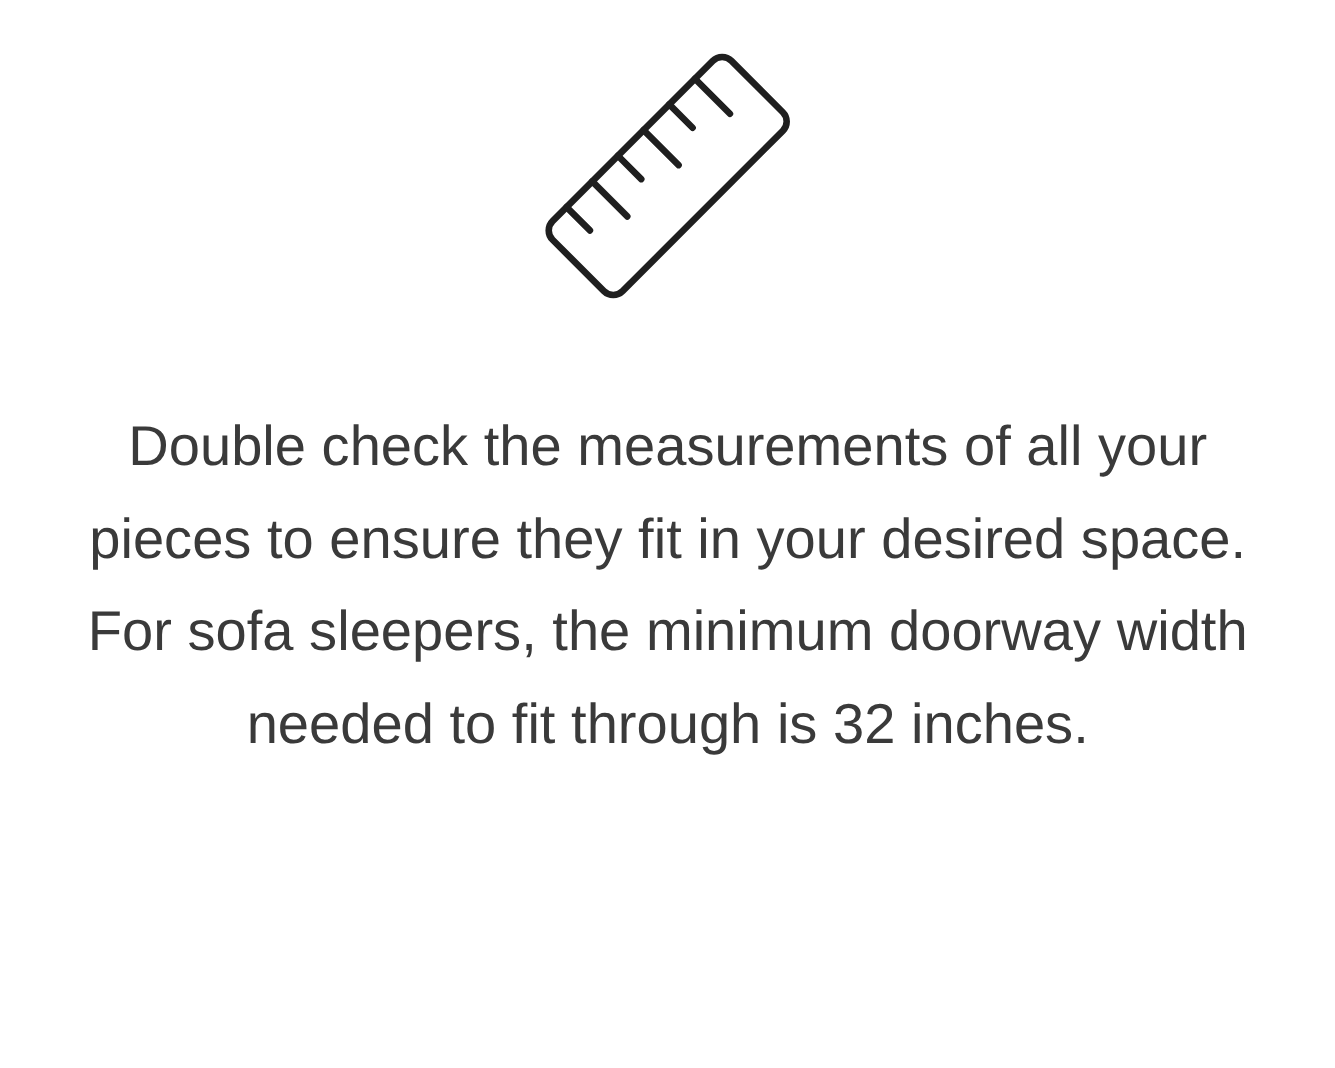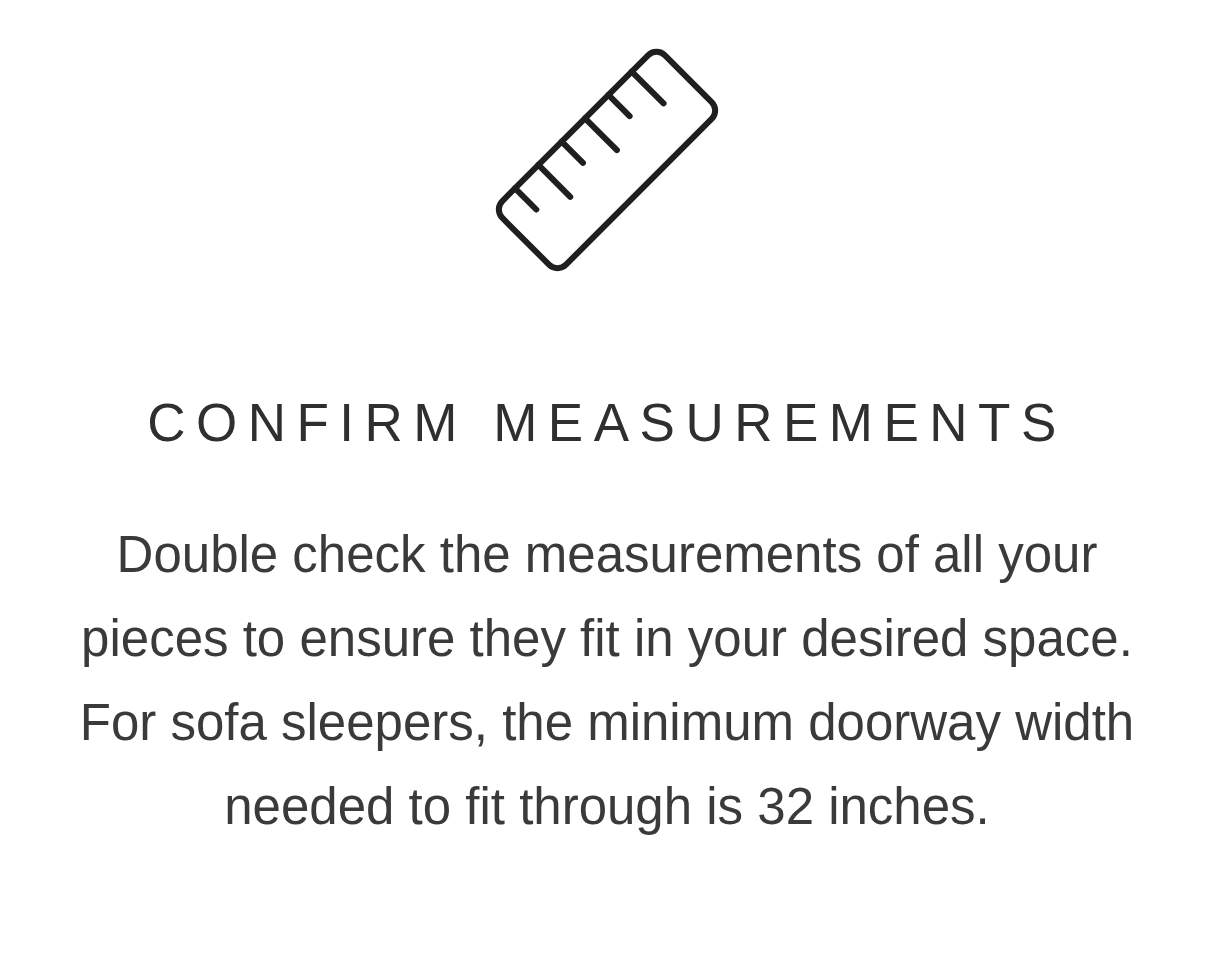--- a/index.html
+++ b/index.html
@@ -66,17 +66,16 @@
         <line x1="85" y1="55" x2="130" y2="55"></line>
         <line x1="85" y1="88" x2="115" y2="88"></line>
         <line x1="85" y1="121" x2="130" y2="121"></line>
         <line x1="85" y1="154" x2="115" y2="154"></line>
         <line x1="85" y1="187" x2="130" y2="187"></line>
         <line x1="85" y1="220" x2="115" y2="220"></line>
       </g>
     </svg>
   </div>
 
-  <div class="heading">CONFIRM MEASUREMENTS</div>
 
   <div class="body-text">Double check the measurements of all your pieces to ensure they fit in your desired space. For sofa sleepers, the minimum doorway width needed to fit through is 32 inches.</div>
 
 </div>
 
 </body></html>

